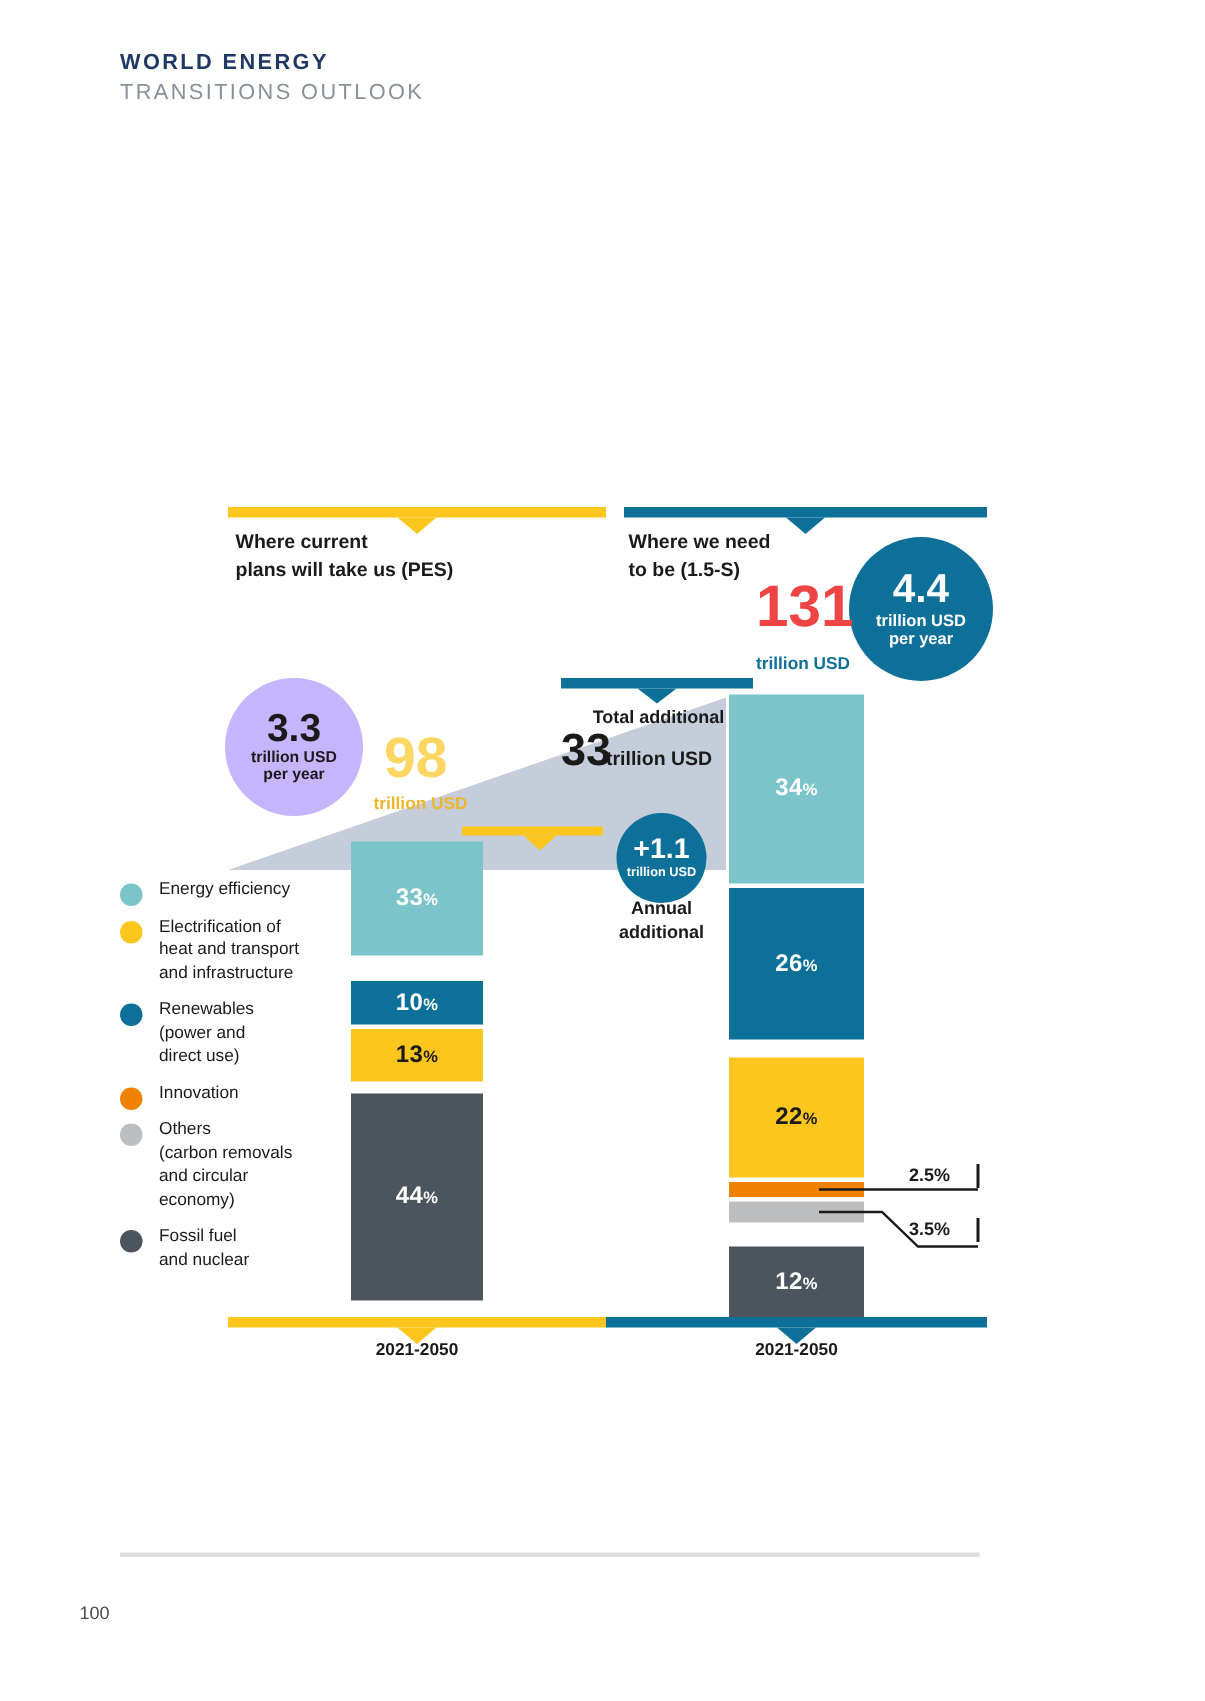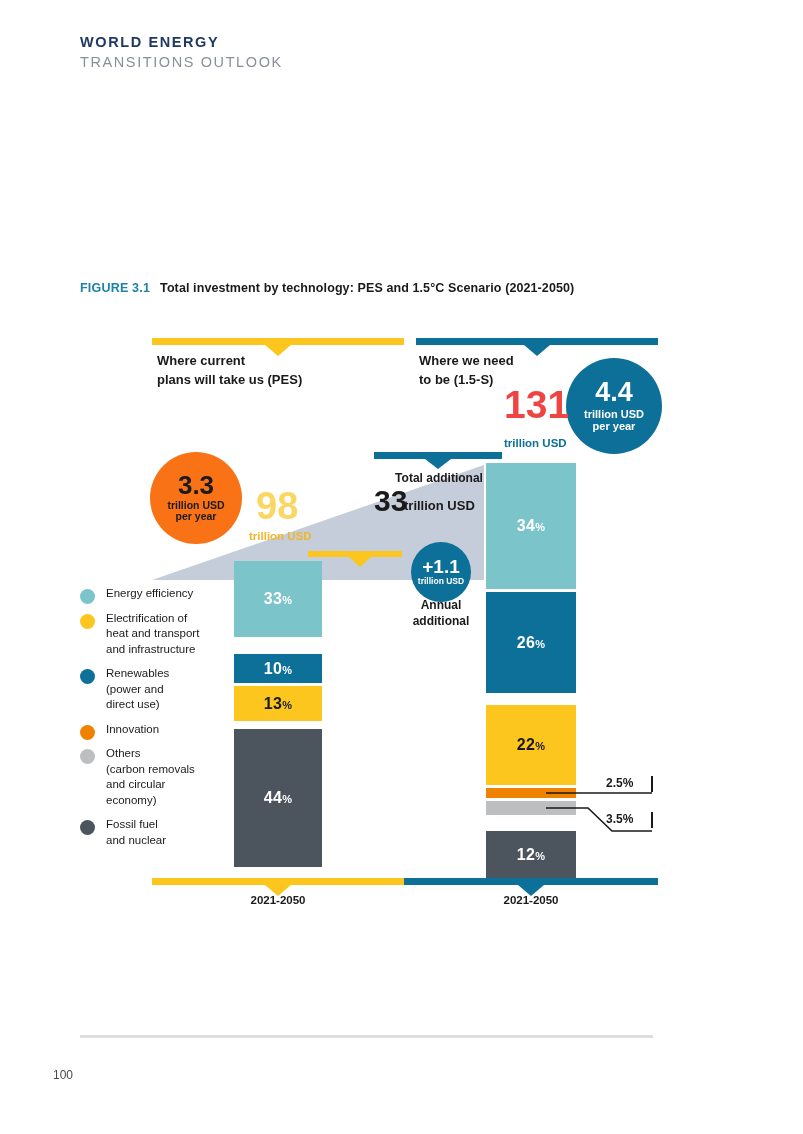--- a/index.html
+++ b/index.html
@@ -67,23 +67,20 @@
 </head>
 <body>
 
 <div class="page">
 
   <div class="masthead">
     <div class="mast-l1">WORLD ENERGY</div>
     <div class="mast-l2">TRANSITIONS OUTLOOK</div>
   </div>
 
-  <div class="fig-caption">
-    <span class="fig-num">FIGURE 3.1</span><span class="fig-title">Total investment by technology: PES and 1.5°C Scenario (2021-2050)</span>
-  </div>
 
   <div class="chart">
 
     <svg width="803" height="1134" style="position:absolute;left:0;top:0;pointer-events:none;">
       <polygon points="152,580 484,465 484,580" fill="#c5cddb"></polygon>
     </svg>
 
     <div class="rule" style="left:152px;top:338px;width:252px;background:#fcc61e;"></div>
     <div class="notch" style="left:265px;top:345px;border-top:11px solid #fcc61e;"></div>
 
@@ -102,21 +99,21 @@
 
     <div class="bubble" style="left:566px;top:358px;width:96px;height:96px;background:#0d7099;color:#ffffff;">
       <div class="big" style="font-size:27px;margin-bottom:2px;">4.4</div>
       <div class="sml" style="font-size:11px;">trillion USD</div>
       <div class="sml" style="font-size:11px;">per year</div>
     </div>
 
     <div class="bigfig" style="left:504px;top:387px;font-size:39px;color:#ef4444;">131</div>
     <div class="subfig" style="left:504px;top:438px;color:#0d7099;">trillion USD</div>
 
-    <div class="bubble" style="left:150px;top:452px;width:92px;height:92px;background:#f97316;color:#1a1a1a;">
+    <div class="bubble" style="left:150px;top:452px;width:92px;height:92px;background:#c4b5fd;color:#1a1a1a;">
       <div class="big" style="font-size:26px;margin-bottom:2px;">3.3</div>
       <div class="sml" style="font-size:10.5px;">trillion USD</div>
       <div class="sml" style="font-size:10.5px;">per year</div>
     </div>
 
     <div class="bigfig" style="left:256px;top:489px;font-size:38px;color:#fcd663;">98</div>
     <div class="subfig" style="left:249px;top:531px;color:#f0b62b;">trillion USD</div>
 
     <div class="rule" style="left:374px;top:452px;width:128px;background:#0d7099;"></div>
     <div class="notch" style="left:425px;top:459px;border-top:10px solid #0d7099;"></div>

